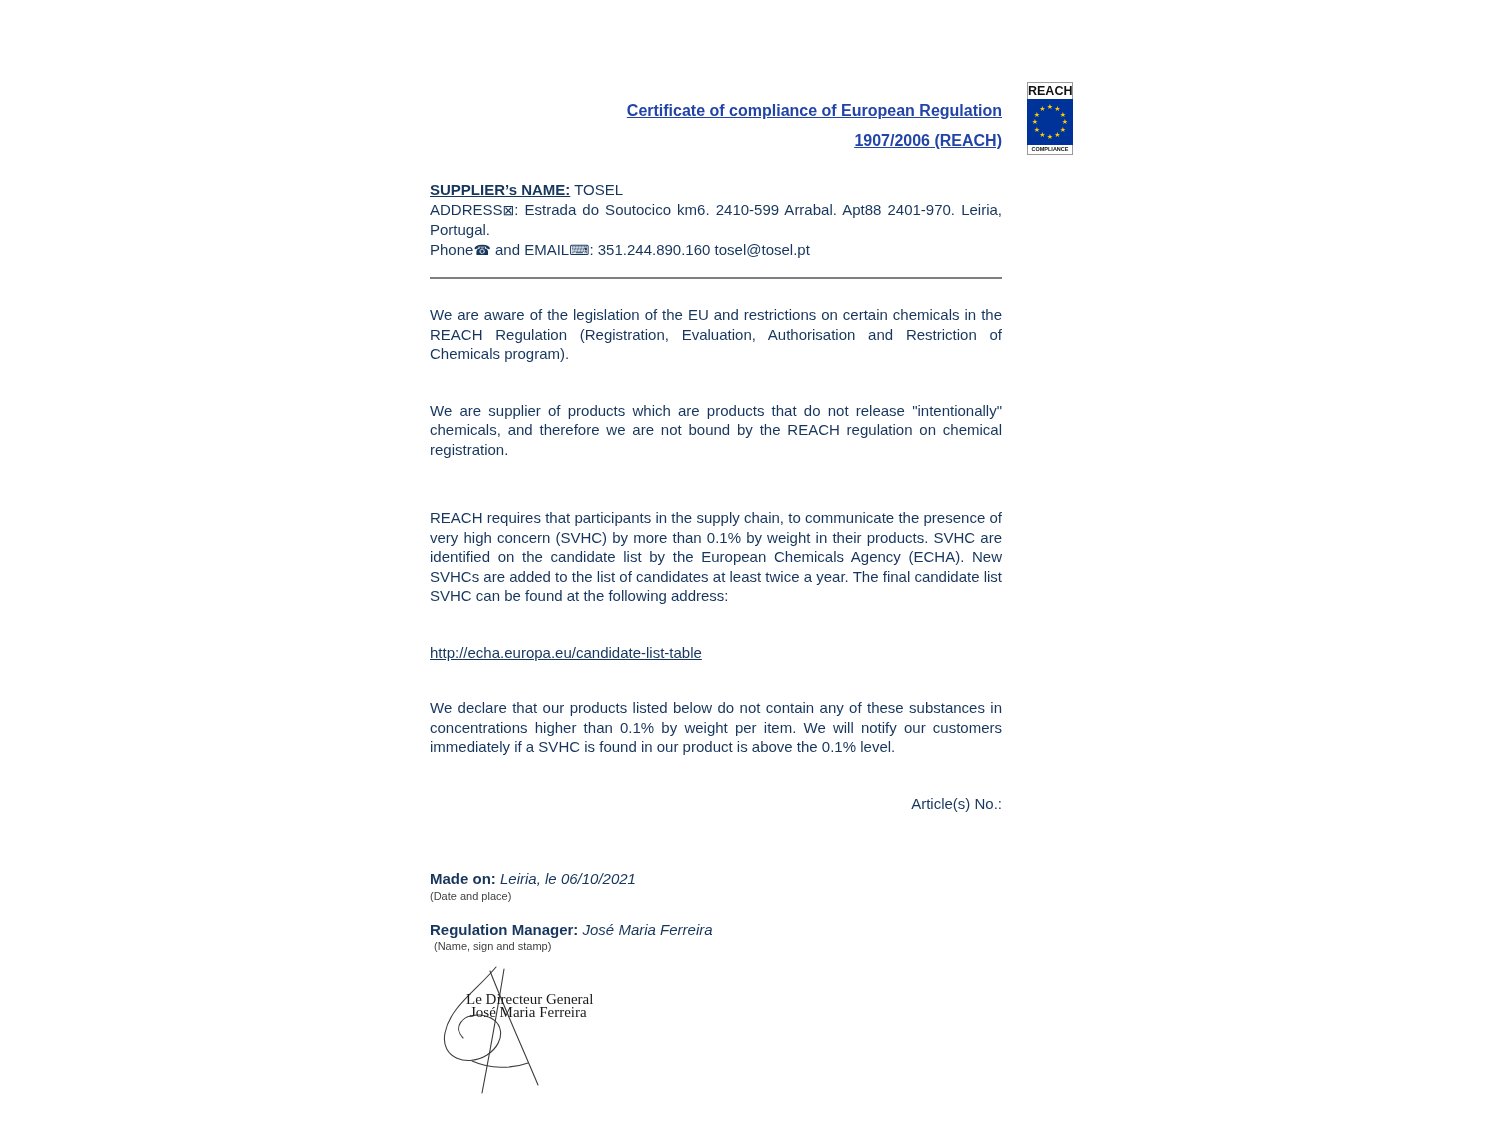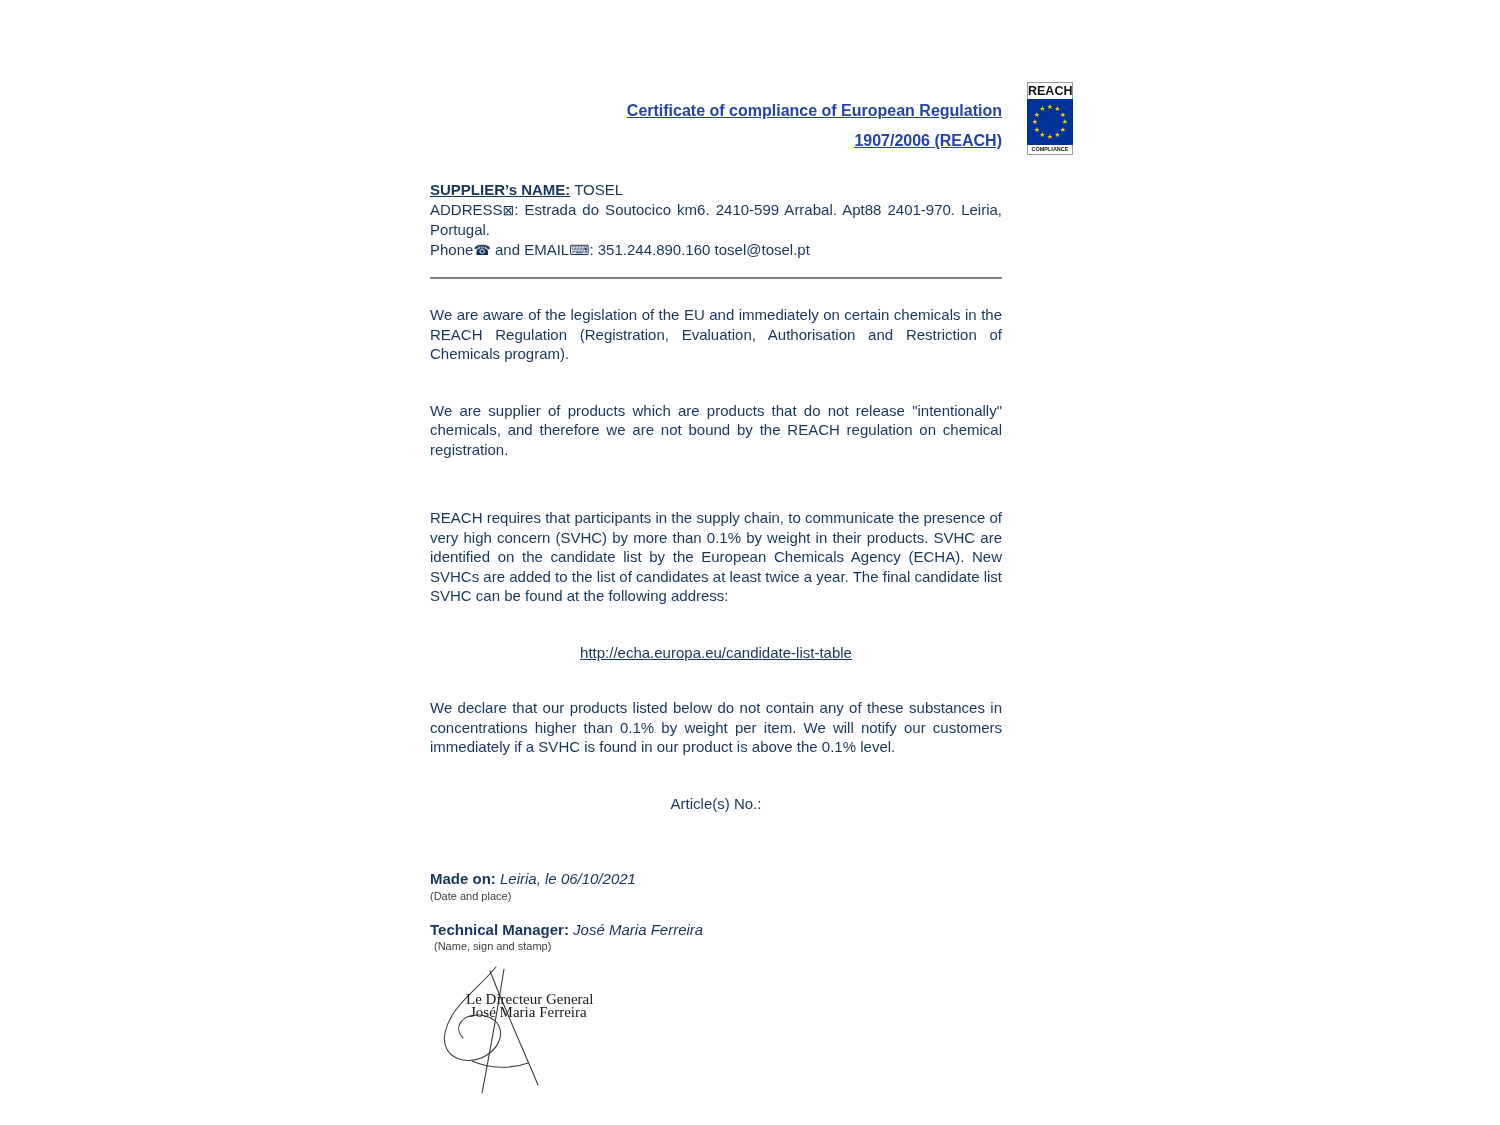--- a/index.html
+++ b/index.html
@@ -20,24 +20,24 @@
   .doc-title .tline2 { display:block; text-decoration:underline; }
   .doc-title .tline2u { text-decoration:underline; }
   .supplier p { text-align:justify; }
   .lbl-bold-underline { font-weight:bold; text-decoration:underline; }
   .glyph { font-size:14px; }
   .rule { border:none; border-top:2px solid #7f7f7f; margin-top:17px; }
   .para { text-align:justify; }
   .p1 { margin-top:26px; }
   .p2 { margin-top:37px; }
   .p3 { margin-top:49px; }
-  .link-line { margin-top:37px; text-align:center; }
+  .link-line { margin-top:37px; }
   .link-line a { color:#17365d; text-decoration:underline; cursor:pointer; }
   .p4 { margin-top:36px; }
-  .articles { margin-top:37px; text-align:center; }
+  .articles { margin-top:37px; text-align:right; }
   .made-on { margin-top:56px; }
   .bold-navy { font-weight:bold; color:#17365d; }
   .ital { font-style:italic; }
   .small-note { font-size:11px; line-height:14px; color:#404040; }
   .manager { margin-top:17px; }
   .manager-note { padding-left:4px; }
   .signature {
     position:relative; margin-top:12px; margin-left:2px;
     width:190px; height:132px;
   }
@@ -108,42 +108,42 @@
       <p>
         <span>ADDRESS</span><span class="glyph">⊠</span><span>: Estrada do Soutocico km6. 2410-599 Arrabal. Apt88 2401-970. Leiria, Portugal.</span>
       </p>
       <p>
         <span>Phone</span><span class="glyph">☎</span><span> and EMAIL</span><span class="glyph">⌨</span><span>: 351.244.890.160 tosel@tosel.pt</span>
       </p>
     </div>
 
     <hr class="rule">
 
-    <p class="para p1">We are aware of the legislation of the EU and immediately on certain chemicals in the REACH Regulation (Registration, Evaluation, Authorisation and Restriction of Chemicals program).</p>
+    <p class="para p1">We are aware of the legislation of the EU and restrictions on certain chemicals in the REACH Regulation (Registration, Evaluation, Authorisation and Restriction of Chemicals program).</p>
 
     <p class="para p2">We are supplier of products which are products that do not release "intentionally" chemicals, and therefore we are not bound by the REACH regulation on chemical registration.</p>
 
     <p class="para p3">REACH requires that participants in the supply chain, to communicate the presence of very high concern (SVHC) by more than 0.1% by weight in their products. SVHC are identified on the candidate list by the European Chemicals Agency (ECHA). New SVHCs are added to the list of candidates at least twice a year. The final candidate list SVHC can be found at the following address:</p>
 
     <p class="link-line">
       <a>http://echa.europa.eu/candidate-list-table</a>
     </p>
 
     <p class="para p4">We declare that our products listed below do not contain any of these substances in concentrations higher than 0.1% by weight per item. We will notify our customers immediately if a SVHC is found in our product is above the 0.1% level.</p>
 
     <p class="articles">Article(s) No.:</p>
 
     <p class="made-on">
       <span class="bold-navy">Made on:</span>
       <span class="ital">Leiria, le 06/10/2021</span>
     </p>
     <p class="small-note">(Date and place)</p>
 
     <p class="manager">
-      <span class="bold-navy">Technical Manager:</span>
+      <span class="bold-navy">Regulation Manager:</span>
       <span class="ital">José Maria Ferreira</span>
     </p>
     <p class="small-note manager-note">(Name, sign and stamp)</p>
 
     <div class="signature">
       <svg width="190" height="132" viewBox="0 0 190 132">
         <g fill="none" stroke="#3c3c3c" stroke-width="1.1" stroke-linecap="round">
           <path d="M64 2 C 44 26, 18 42, 13 68 C 8 94, 36 102, 55 90 C 76 76, 72 52, 48 50 C 29 49, 21 63, 31 73"></path>
           <path d="M72 4 C 66 42, 58 86, 50 128"></path>
           <path d="M58 6 C 72 42, 90 82, 106 120"></path>

